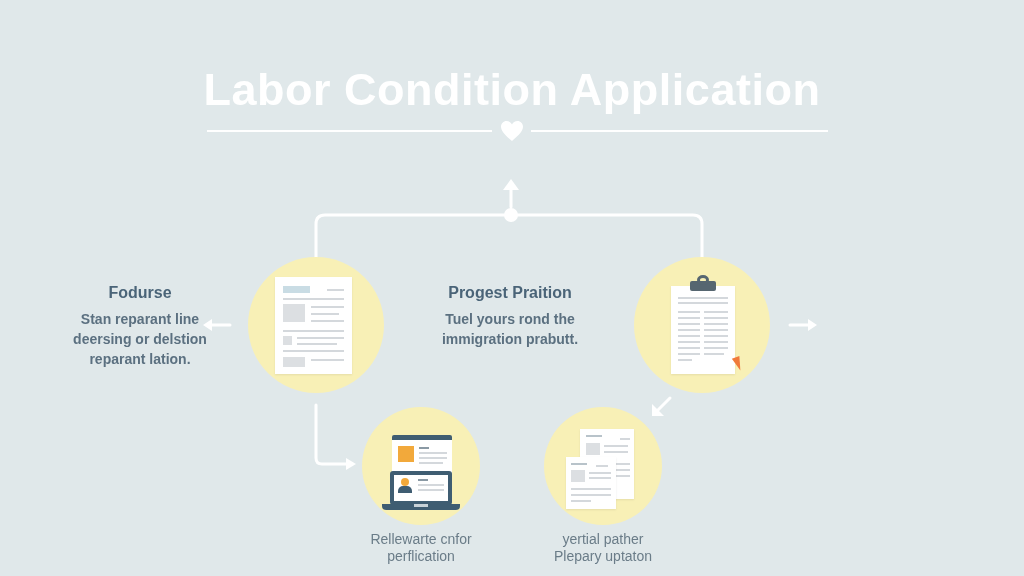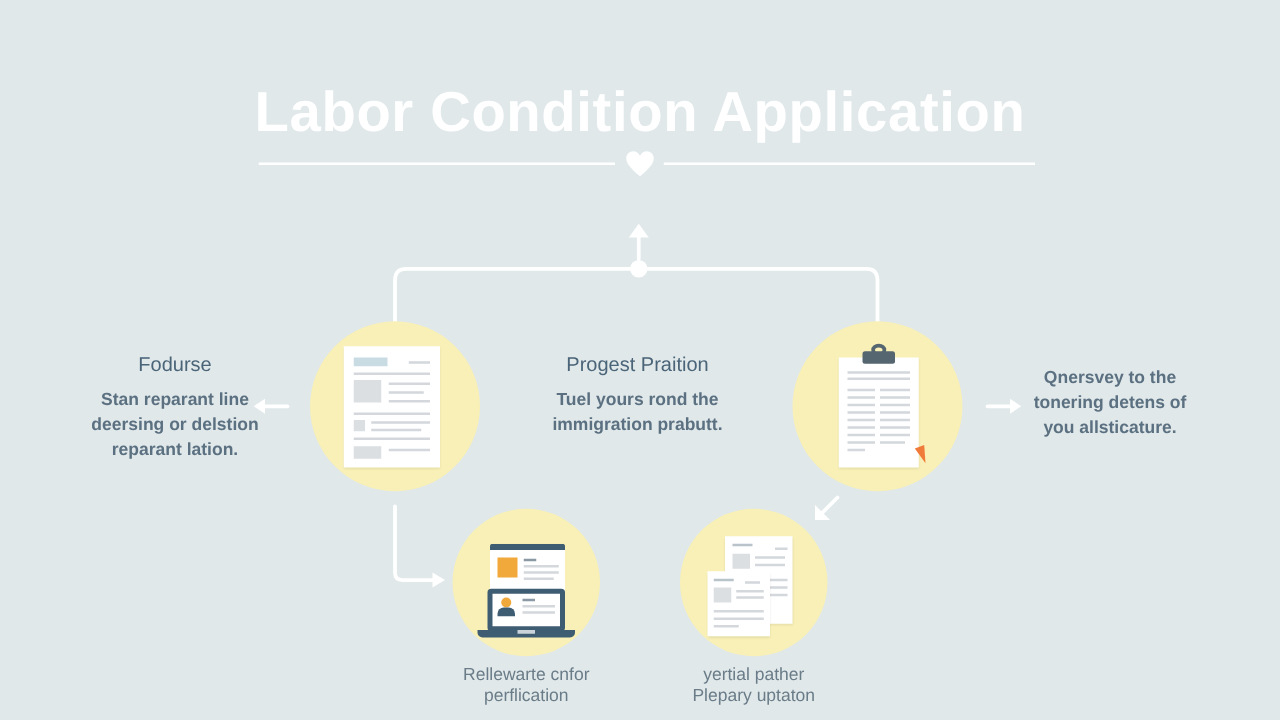--- a/index.html
+++ b/index.html
@@ -15,21 +15,21 @@
       color: #ffffff; font-size: 45px; font-weight: bold; letter-spacing: 0.5px;
     }
     .rule { height: 2px; background: #ffffff; top: 130px; }
     .heart { left: 500px; top: 120px; width: 24px; height: 22px; }
     svg.connectors { left: 0; top: 0; width: 1024px; height: 576px; }
     .circle {
       border-radius: 50%;
       background: #f8f0b6;
     }
     .node-title {
-      color: #4a6478; font-size: 16px; font-weight: normal; text-align: center;
+      color: #4a6478; font-size: 16px; font-weight: bold; text-align: center;
     }
     .node-desc {
       color: #5b7080; font-size: 14px; line-height: 20px; text-align: center; font-weight: bold;
     }
     .bottom-label {
       color: #6a7c88; font-size: 14px; line-height: 17px; text-align: center;
     }
     .doc {
       background: #ffffff; box-shadow: 0 1px 2px rgba(0,0,0,0.08);
     }
@@ -172,25 +172,20 @@
 
 <div class="abs" style="left:410px; top:284px; width:200px;">
   <div class="node-title">Progest Praition</div>
   <div class="node-desc" style="margin-top:7px;">
     <div>Tuel yours rond the</div>
     <div>immigration prabutt.</div>
   </div>
 </div>
 
 <div class="abs" style="left:790px; top:284px; width:196px;">
-  <div class="node-desc" style="margin-top:7px;">
-    <div>Qnersvey to the</div>
-    <div>tonering detens of</div>
-    <div>you allsticature.</div>
-  </div>
 </div>
 
 <div class="abs bottom-label" style="left:331px; top:531px; width:180px;text-align:center;">
   <div>Rellewarte cnfor</div>
   <div>perflication</div>
 </div>
 <div class="abs bottom-label" style="left:513px; top:531px; width:180px;">
   <div>yertial pather</div>
   <div>Plepary uptaton</div>
 </div>

